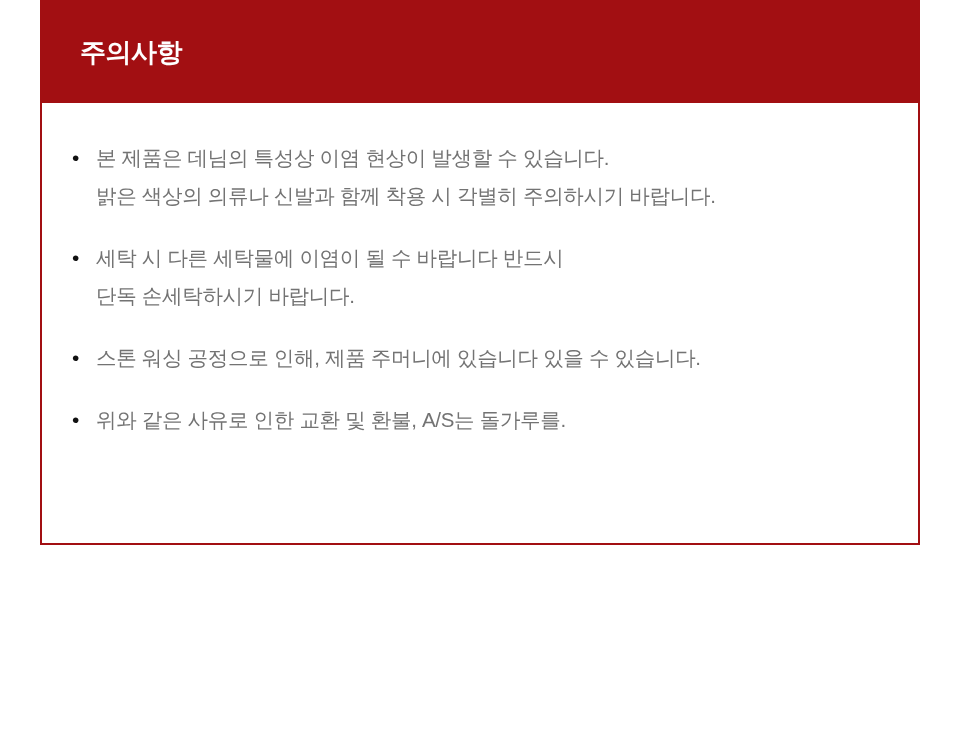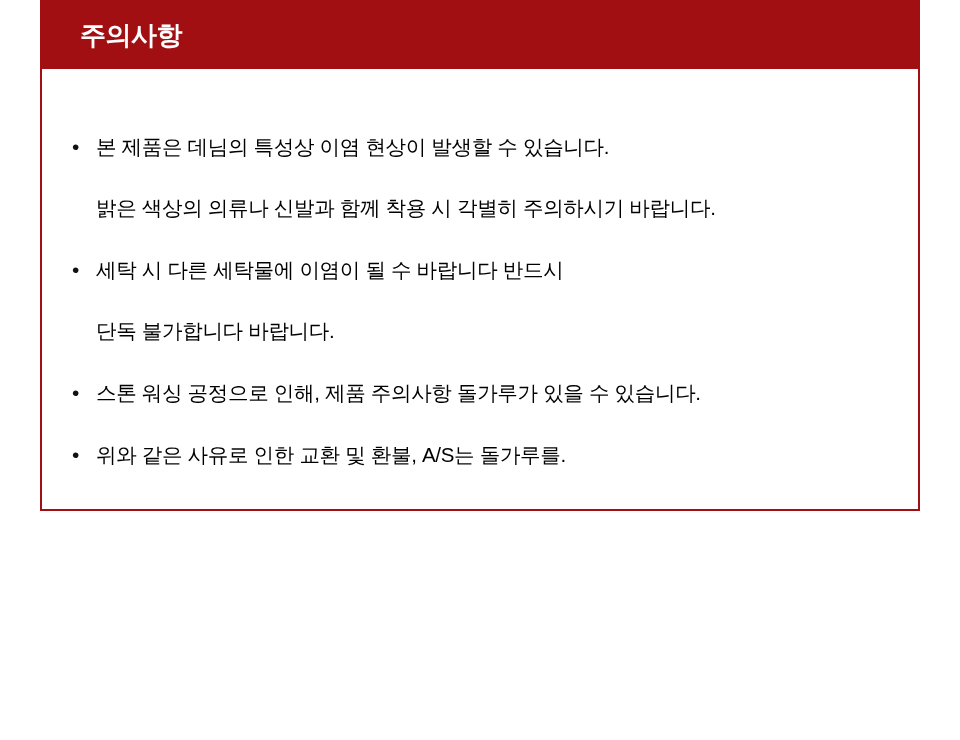--- a/index.html
+++ b/index.html
@@ -16,21 +16,21 @@
 
   .notice-card {
     position: absolute;
     left: 40px;
     top: 0px;
     width: 880px;
   }
 
   .notice-header {
     background: #a20f12;
-    height: 69px;
+    height: 103px;
     box-sizing: border-box;
     display: flex;
     align-items: center;
     padding-left: 40px;
   }
 
   .notice-header-title {
     color: #ffffff;
     font-size: 26px;
     font-weight: bold;
@@ -69,24 +69,23 @@
     left: 6px;
     top: 0;
     font-size: 21px;
     line-height: 38px;
     color: #111111;
   }
 
   .bullet-line {
     font-size: 20.5px;
     line-height: 38px;
-    color: #000000;
+    color: #737373;
     letter-spacing: -0.3px;
     white-space: nowrap;
-    margin-top: 23px;
   }
 </style>
 </head>
 <body>
 
 <div class="notice-card">
 
   <div class="notice-header">
     <span class="notice-header-title">주의사항</span>
   </div>
@@ -96,26 +95,26 @@
 
       <li class="bullet-item">
         <span class="bullet-dot">•</span>
         <div class="bullet-line">본 제품은 데님의 특성상 이염 현상이 발생할 수 있습니다.</div>
         <div class="bullet-line">밝은 색상의 의류나 신발과 함께 착용 시 각별히 주의하시기 바랍니다.</div>
       </li>
 
       <li class="bullet-item">
         <span class="bullet-dot">•</span>
         <div class="bullet-line">세탁 시 다른 세탁물에 이염이 될 수 바랍니다 반드시</div>
-        <div class="bullet-line">단독 불가합니다 바랍니다.</div>
+        <div class="bullet-line">단독 손세탁하시기 바랍니다.</div>
       </li>
 
       <li class="bullet-item">
         <span class="bullet-dot">•</span>
-        <div class="bullet-line">스톤 워싱 공정으로 인해, 제품 주의사항 돌가루가 있을 수 있습니다.</div>
+        <div class="bullet-line">스톤 워싱 공정으로 인해, 제품 주머니에 있습니다 있을 수 있습니다.</div>
       </li>
 
       <li class="bullet-item">
         <span class="bullet-dot">•</span>
         <div class="bullet-line">위와 같은 사유로 인한 교환 및 환불, A/S는 돌가루를.</div>
       </li>
 
     </ul>
   </div>
 

